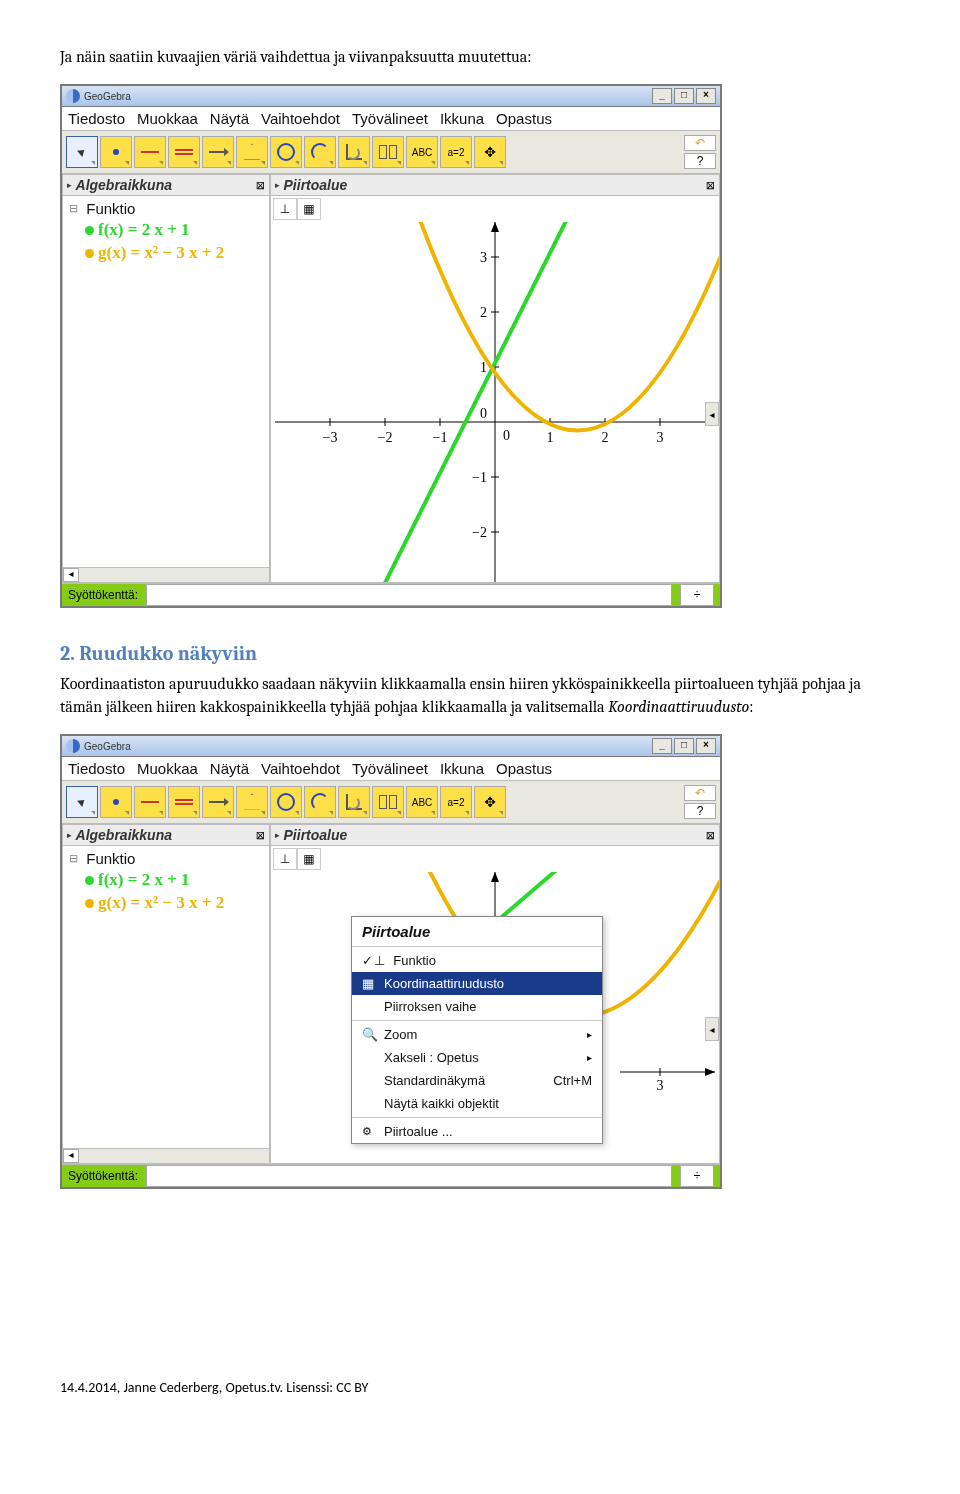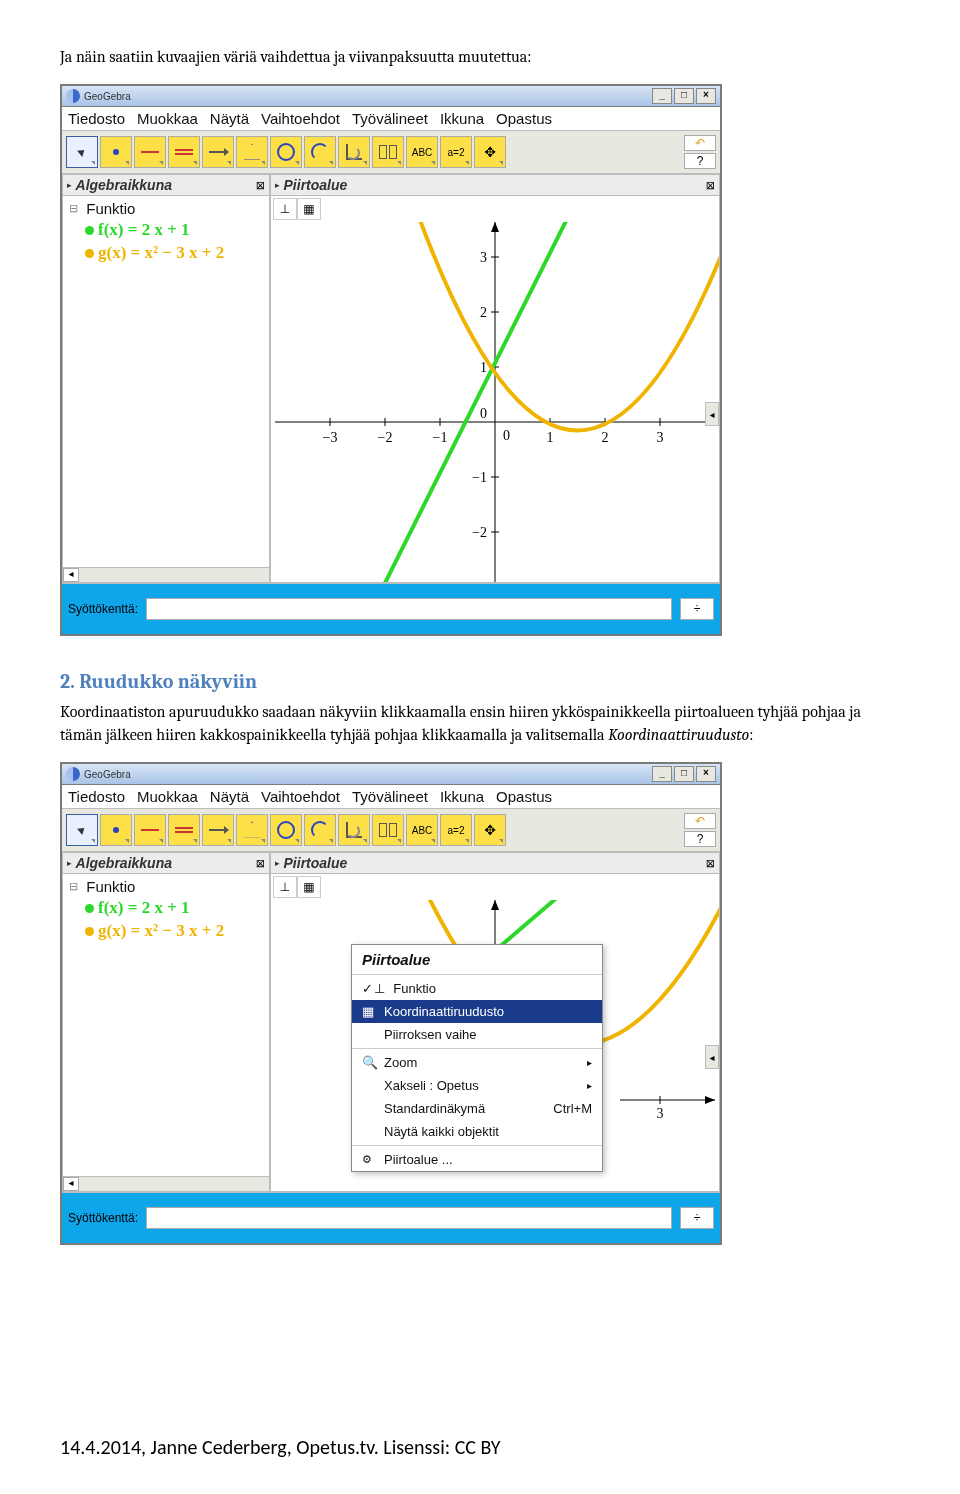--- a/index.html
+++ b/index.html
@@ -85,24 +85,24 @@
   .tree-lines { color:#888; font-size:11px;}
   .plot-pane { flex:1; background:#fff; border:1px solid #bcbcbc; position:relative;}
   .plot-header { display:flex; align-items:center; justify-content:space-between; background:#ececec; border-bottom:1px solid #bcbcbc; padding:2px 4px;}
   .plot-tools { display:flex; gap:0; padding:2px;}
   .plot-tools span { width:22px; height:20px; display:inline-flex; border:1px solid #ccc; background:#fff; align-items:center; justify-content:center;}
   .graph-area { position:relative; height:360px; background:#fff;}
   svg.plot { width:100%; height:100%; display:block;}
   .side-arrow { position:absolute; right:0; top:50%; width:12px; height:22px; background:#e8e8e0; border:1px solid #bcbcbc; display:flex; align-items:center; justify-content:center; font-size:10px;}
   .scroll-left { height:14px; border-top:1px solid #bcbcbc; background:#e8e8e0; display:flex; align-items:center;}
   .scroll-left span { width:14px; height:12px; border:1px solid #aaa; background:#fff; text-align:center; font-size:10px; line-height:10px;}
-  .input-row { display:flex; align-items:center; border-top:1px solid #bcbcbc; background:#0ea5e9; padding:14px 6px; gap:8px;}
+  .input-row { display:flex; align-items:center; border-top:1px solid #bcbcbc; background:#84cc16; padding:0 6px; gap:8px;}
   .input-row .field { flex:1; height:20px; background:#fff; border:1px solid #aaa;}
   .input-row .drop { width:32px; height:20px; background:#fff; border:1px solid #aaa; display:flex; align-items:center; justify-content:center;}
-  .footer { margin-top:180px; font-size:20px; font-family: Calibri, Arial, sans-serif;}
+  .footer { margin-top:180px; font-size:14px; font-family: Calibri, Arial, sans-serif;}
   .context-menu {
     position:absolute; background:#fff; border:1px solid #888;
     box-shadow:2px 2px 6px rgba(0,0,0,0.25);
     font-size:13px; color:#111; width:250px;
   }
   .context-menu .cm-title { font-weight:bold; font-style:italic; padding:6px 10px 4px 10px; font-size:15px;}
   .context-menu hr { border:none; border-top:1px solid #ccc; margin:2px 0;}
   .context-menu .cm-item { padding:4px 10px 4px 32px; display:flex; align-items:center; gap:8px; position:relative;}
   .context-menu .cm-item.sel { background:#1a3a8a; color:#fff;}
   .context-menu .cm-item .ico { position:absolute; left:10px;}

